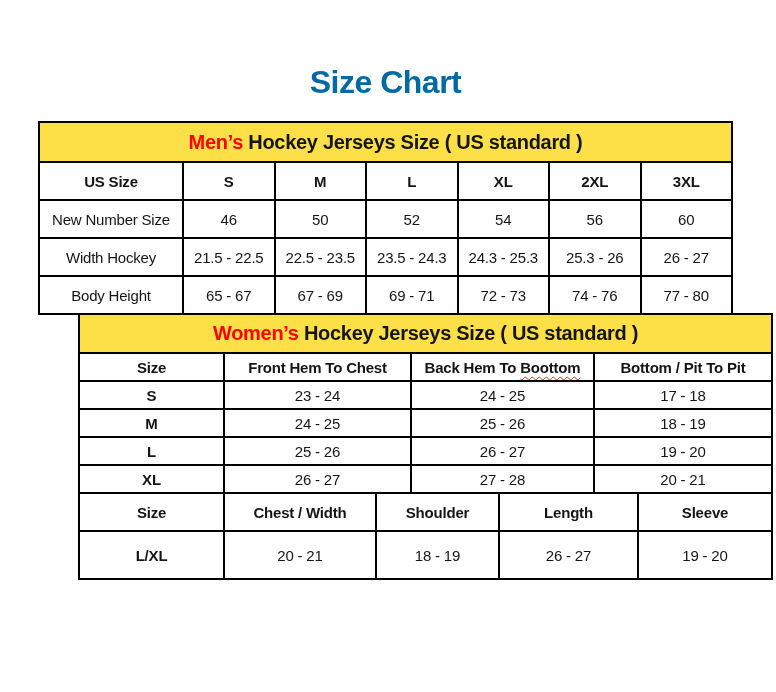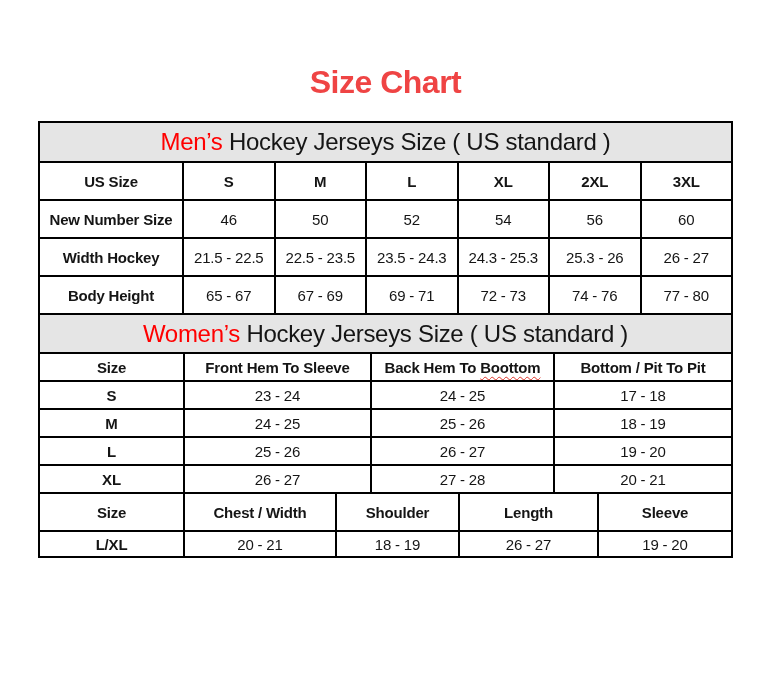--- a/index.html
+++ b/index.html
@@ -3,41 +3,41 @@
 <meta charset="utf-8">
 <style>
   html,body{margin:0;padding:0;}
   body{
     width:776px;height:692px;position:relative;background:#ffffff;overflow:hidden;
     font-family:"Liberation Sans", sans-serif;
     -webkit-font-smoothing:antialiased;
   }
   .title{
     position:absolute;top:64px;left:38px;width:695px;
-    text-align:center;font-size:32px;font-weight:bold;color:#ef4444;
+    text-align:center;font-size:32px;font-weight:bold;color:#0369a1;
     letter-spacing:-0.5px;
   }
   .tables{position:absolute;left:38px;top:121px;width:695px;}
   table.size-table{
     border-collapse:collapse;width:695px;table-layout:fixed;
     border:1px solid #000;
   }
-  table.size-table + table.size-table{margin-top:-2px;}
+  table.size-table + table.size-table{margin-top:-2px;margin-left:40px;}
   .size-table td,.size-table th{
     border:2px solid #000;text-align:center;vertical-align:middle;
     padding:0 2px;font-size:15px;color:#151515;letter-spacing:-0.2px;
     overflow:hidden;white-space:nowrap;
   }
   .size-table tr{height:38px;}
   .size-table tr.head-row th{font-weight:bold;font-size:15px;}
   .size-table td.band{
-    background:#e5e5e5;font-weight:normal;font-size:24px;letter-spacing:-0.3px;
+    background:#fde047;font-weight:bold;font-size:20px;letter-spacing:-0.3px;
   }
   .size-table td.band .hl{color:#ff0000;}
-  td.lbl{font-weight:bold;}
+  td.lbl{font-weight:normal;}
   td.lbl.bold{font-weight:bold;}
   .wavy{
     text-decoration:underline;
     text-decoration-style:wavy;
     text-decoration-color:#e0352b;
     text-decoration-thickness:1px;
     text-underline-offset:3px;
   }
   
   .t-men tr.band-row{height:40px;}
@@ -45,21 +45,21 @@
   .t-women tr{height:28px;}
   .t-women tr.band-row{height:39px;}
   .t-women col.c0{width:145px;}
   .t-women col.c1{width:187px;}
   .t-women col.c2{width:183px;}
   .t-youth tr.band-row{height:38px;}
   .t-youth col.c0{width:145px;}
   .t-youth col.c1{width:152px;}
   .t-youth col.c2{width:123px;}
   .t-youth col.c3{width:139px;}
-  .t-youth tr.data-row:last-child{height:26px;}
+  .t-youth tr.data-row:last-child{height:48px;}
 </style>
 </head>
 <body>
 
 <div class="title">Size Chart</div>
 
 <div class="tables">
   <table class="size-table t-men">
     <colgroup>
         <col class="c0">
@@ -118,21 +118,21 @@
         <col class="c1">
         <col class="c2">
         <col class="c3">
       </colgroup>
   <tbody>
         <tr class="band-row">
           <td colspan="4" class="band"><span class="hl">Women’s</span> Hockey Jerseys Size ( US standard )</td>
         </tr>
         <tr class="head-row">
           <th>Size</th>
-          <th>Front Hem To Sleeve</th>
+          <th>Front Hem To Chest</th>
           <th>Back Hem To <span class="wavy">Boottom</span></th>
           <th>Bottom / Pit To Pit</th>
         </tr>
         <tr class="data-row">
           <td class="lbl bold">S</td>
           <td>23 - 24</td>
           <td>24 - 25</td>
           <td>17 - 18</td>
         </tr>
         <tr class="data-row">

